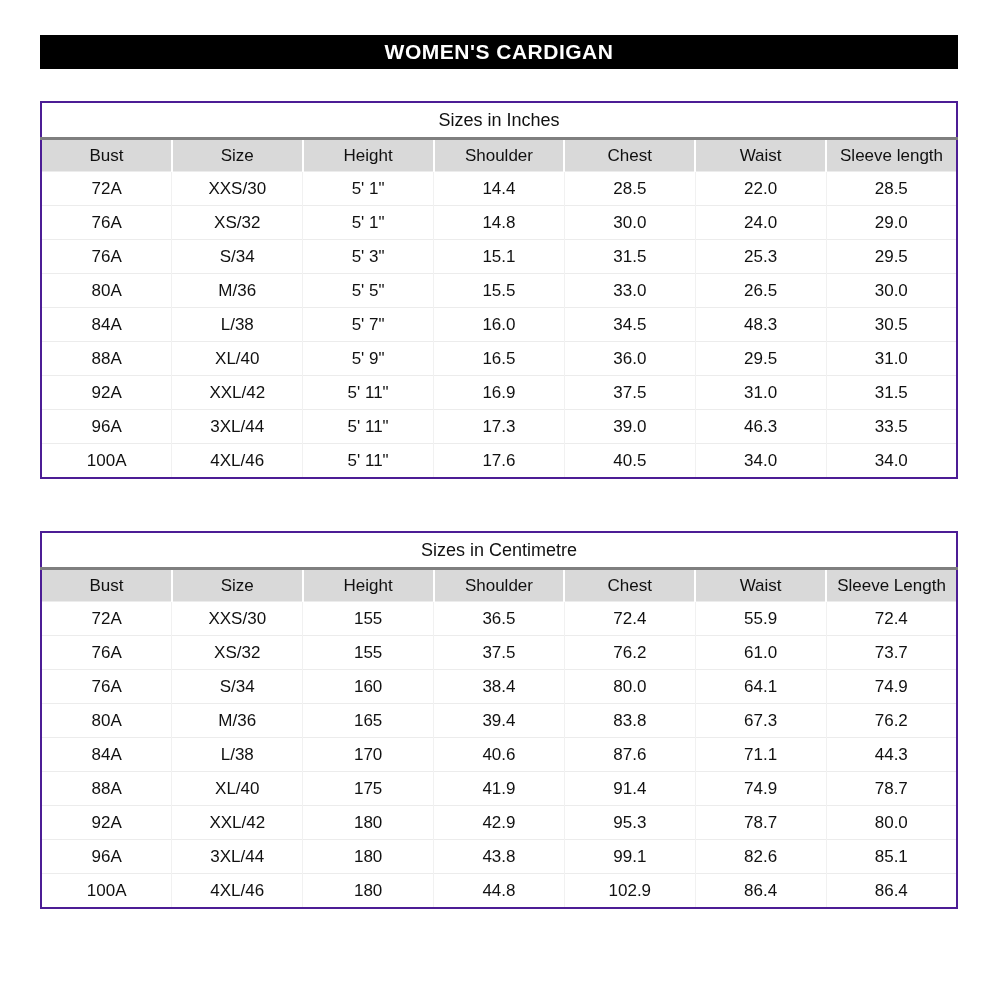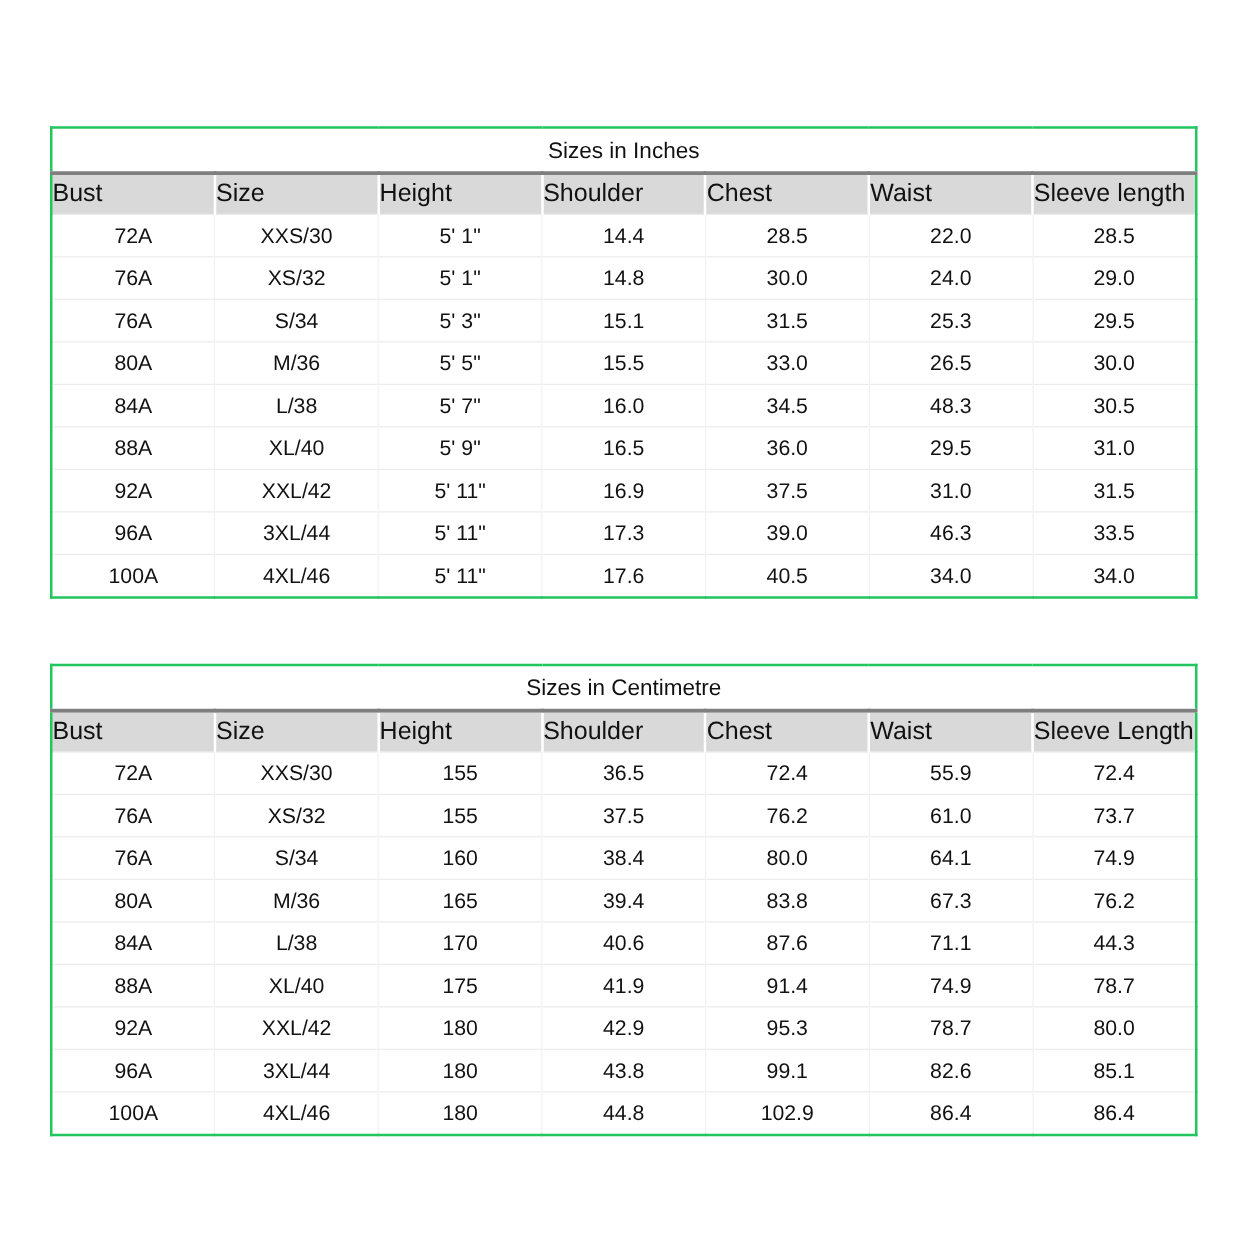--- a/index.html
+++ b/index.html
@@ -29,59 +29,62 @@
     font-size: 21px;
     font-weight: bold;
     letter-spacing: 0.5px;
   }
   table.size-table {
     position: absolute;
     left: 40px;
     width: 918px;
     border-collapse: collapse;
     table-layout: fixed;
-    border: 2px solid #22c55e;
+    border: 2px solid #4c1d95;
     font-size: 17px;
     color: #111111;
   }
   #table-inches { top: 101px; }
   #table-cm { top: 531px; }
   tr.title-row td {
     height: 34px;
     background: #ffffff;
     text-align: center;
     font-size: 18px;
     border-bottom: 3px solid #7f7f7f;
     padding: 0;
   }
   tr.header-row th {
     height: 31px;
     background: #d9d9d9;
     font-weight: normal;
-    font-size: 20px;
-    text-align: left;
+    font-size: 17px;
+    text-align: center;
     border-left: 2px solid #ffffff;
     padding: 0;
   }
   tr.header-row th:first-child { border-left: none; }
   td.data {
     height: 33px;
     text-align: center;
     background: #ffffff;
     border-top: 1px solid #ececec;
     border-left: 1px solid #f1f1f1;
     padding: 0;
   }
   td.data:first-child { border-left: none; margin-left: 39px; }
 </style>
 </head>
 <body>
 
 <div class="page">
 
+  <div class="banner">
+    <span>WOMEN'S CARDIGAN</span>
+  </div>
 
   <table class="size-table" id="table-inches">
     <thead>
       <tr class="title-row">
         <td colspan="7">Sizes in Inches</td>
       </tr>
       <tr class="header-row">
           <th>Bust</th>
           <th>Size</th>
           <th>Height</th>

